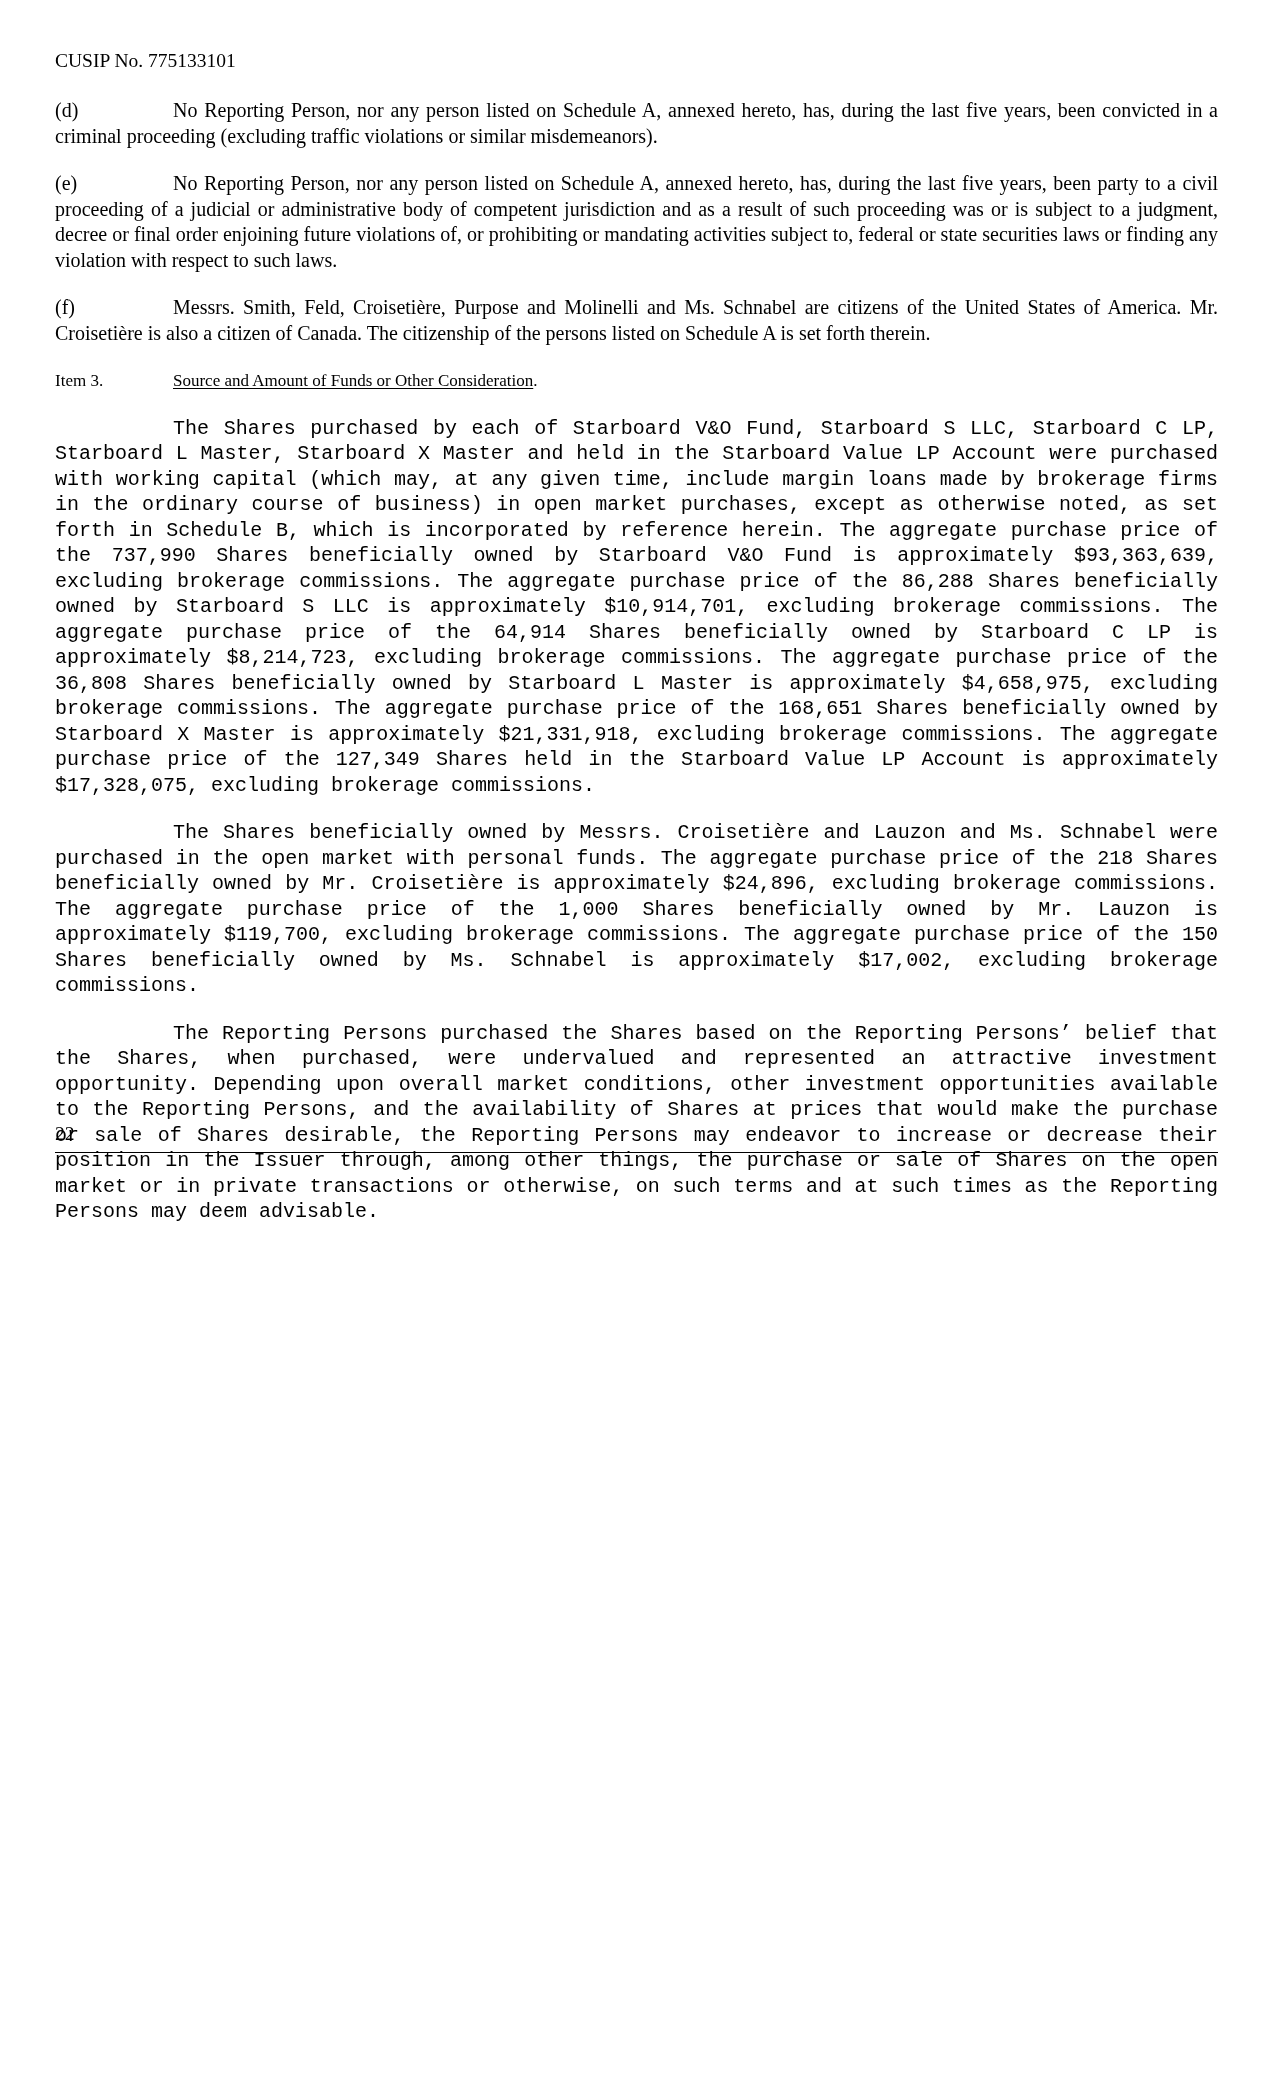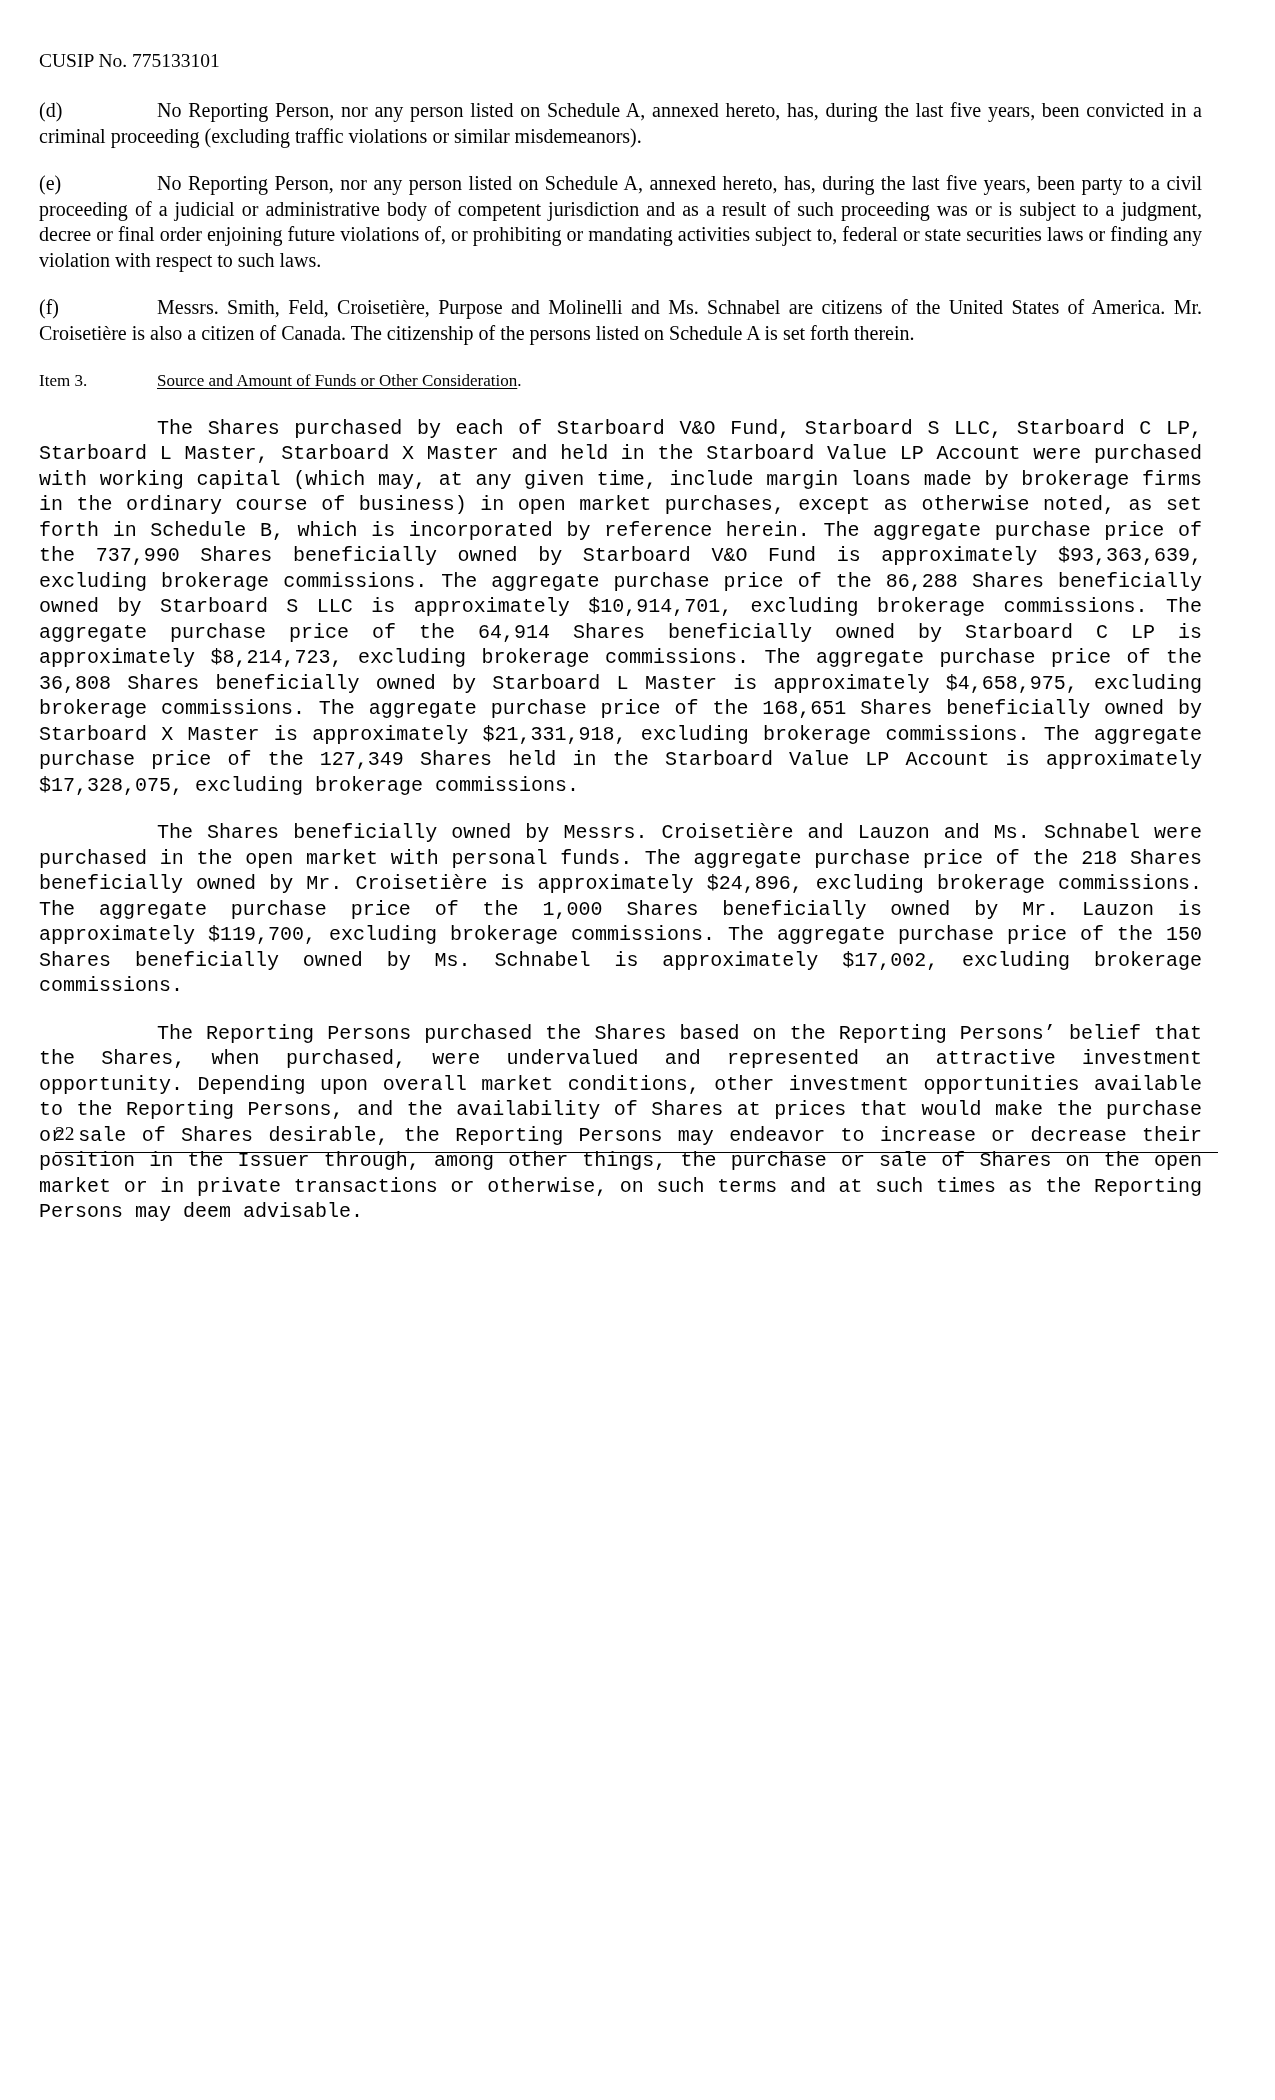--- a/index.html
+++ b/index.html
@@ -16,21 +16,21 @@
   }
   .page {
     position: relative;
     width: 1275px;
     height: 2100px;
     box-sizing: border-box;
     padding: 0;
   }
   .content {
     position: absolute;
-    left: 39px;
+    left: 55px;
     top: 48px;
     width: 1163px;
   }
   .cusip {
     font-size: 19.5px;
     line-height: 26px;
     margin: 0 0 24px 0;
     text-align: left;
     white-space: nowrap;
   }

